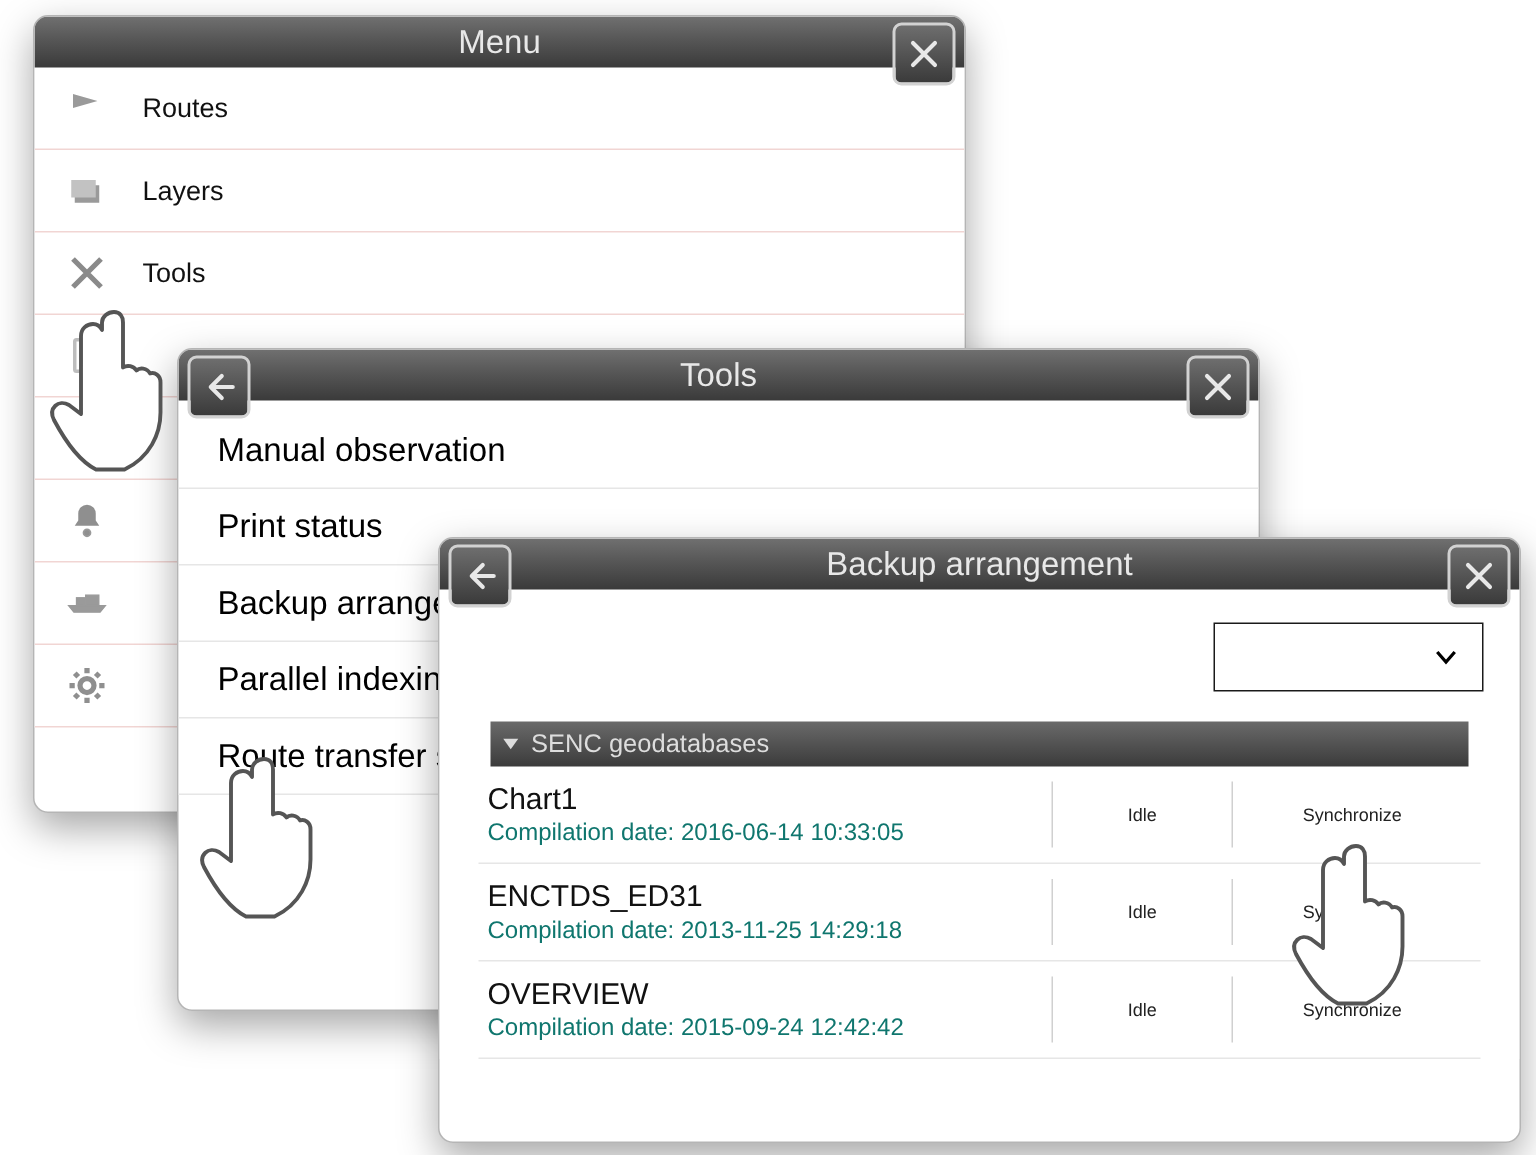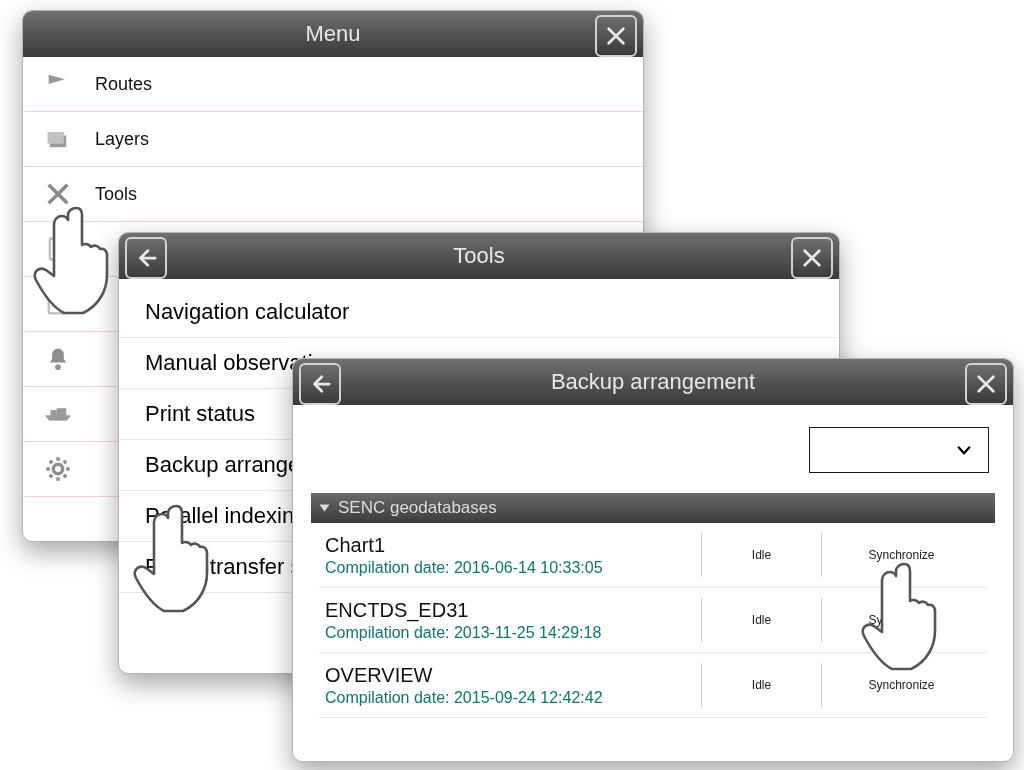--- a/index.html
+++ b/index.html
@@ -2,21 +2,21 @@
 <html><head>
 <meta charset="utf-8">
 <style>
   html,body{margin:0;padding:0;width:1024px;height:770px;background:#fff;font-family:"Segoe UI",Arial,sans-serif;overflow:hidden;color:#000}
   :root{
     --hdr-top:#707070;--hdr-mid:#565656;--hdr-bot:#3a3a3a;--hdr-txt:#e8e8e8;
     --panel-shadow:0 10px 26px rgba(0,0,0,.35);
     --line:#e6e6e6;--line-red:#f1d5d3;
   }
   .panel{position:absolute;background:#fff;border:1px solid #b5b5b5;border-radius:10px;box-shadow:var(--panel-shadow);overflow:hidden}
-  .hdr{height:46px;display:flex;align-items:center;justify-content:center;position:relative;background:linear-gradient(to bottom,var(--hdr-top) 0%,var(--hdr-mid) 46%,var(--hdr-bot) 100%);color:var(--hdr-txt);font-size:22px}
+  .hdr{height:34px;display:flex;align-items:center;justify-content:center;position:relative;background:linear-gradient(to bottom,var(--hdr-top) 0%,var(--hdr-mid) 46%,var(--hdr-bot) 100%);color:var(--hdr-txt);font-size:22px}
   .hdr .title{pointer-events:none}
   .hdr .hbtn{position:absolute;top:4px;width:38px;height:38px;display:flex;align-items:center;justify-content:center;border:2px solid #d2d2d2;border-radius:6px;background:linear-gradient(to bottom,#6e6e6e,#3a3a3a);cursor:pointer}
   .hdr .hbtn.right{right:6px}
   .hdr .hbtn.left{left:6px}
   .hdr .hbtn svg{width:22px;height:22px;stroke:#e8e8e8;stroke-width:3;fill:none;stroke-linecap:round;stroke-linejoin:round}
   .body{background:#fff}
 
   
   #p1{left:22px;top:10px;width:620px;height:530px;z-index:1}
   #p1 .body{padding:0}
@@ -32,21 +32,21 @@
   .tlist{display:flex;flex-direction:column}
   .trow{height:50px;display:flex;align-items:center;padding:0 26px;border-bottom:1px solid var(--line);font-size:22px;cursor:pointer}
 
   
   #p3{left:292px;top:358px;width:720px;height:402px;z-index:3}
   #p3 .body{padding-top:22px}
   .selrow{display:flex;align-items:center;justify-content:flex-end;gap:22px;padding:0 24px 20px 24px}
   .sel-lbl{font-size:19px;color:#222}
   .select{width:180px;height:46px;border:1px solid #1a1a1a;display:flex;align-items:center;justify-content:flex-end;padding:0 14px;box-sizing:border-box;background:#fff;cursor:pointer}
   .select svg{width:20px;height:20px;stroke:#000;stroke-width:2.6;fill:none}
-  .section-bar{margin:0 18px;height:30px;background:linear-gradient(to bottom,#6a6a6a,#3b3b3b);color:#ddd;display:flex;align-items:center;gap:10px;padding:0 10px;font-size:17px}
+  .section-bar{margin:0 34px;height:30px;background:linear-gradient(to bottom,#6a6a6a,#3b3b3b);color:#ddd;display:flex;align-items:center;gap:10px;padding:0 10px;font-size:17px}
   .section-bar .tri{width:0;height:0;border-left:7px solid #ddd;border-top:5px solid transparent;border-bottom:5px solid transparent;transform:rotate(0)}
   .section-bar.expanded .tri{transform:rotate(90deg)}
   .db{display:flex;flex-direction:column;margin:0 26px}
   .dbrow{display:grid;grid-template-columns:1fr 130px 150px;align-items:center;border-bottom:1px solid var(--line);padding:10px 6px}
   .dbrow .left{display:flex;flex-direction:column;gap:2px}
   .dbname{font-size:20px;color:#111}
   .dbdate{font-size:16px;color:#0f766e}
   .cell{display:flex;align-items:center;justify-content:center;font-size:12px;height:44px}
   .status{color:#222;border-left:1px solid #d0d0d0}
   .action{color:#222;border-left:1px solid #d0d0d0;cursor:pointer}
@@ -159,23 +159,20 @@
     <span class="title">Tools</span>
     <div class="hbtn right">
       <svg viewBox="0 0 24 24">
           <path d="M4 4 L20 20 M20 4 L4 20"></path>
         </svg>
     </div>
   </div>
   <div class="body">
     <div class="tlist">
       <div class="trow">
-          <span>Navigation calculator</span>
-        </div>
-      <div class="trow">
           <span>Manual observation</span>
         </div>
       <div class="trow">
           <span>Print status</span>
         </div>
       <div class="trow">
           <span>Backup arrangement</span>
         </div>
       <div class="trow">
           <span>Parallel indexing</span>

